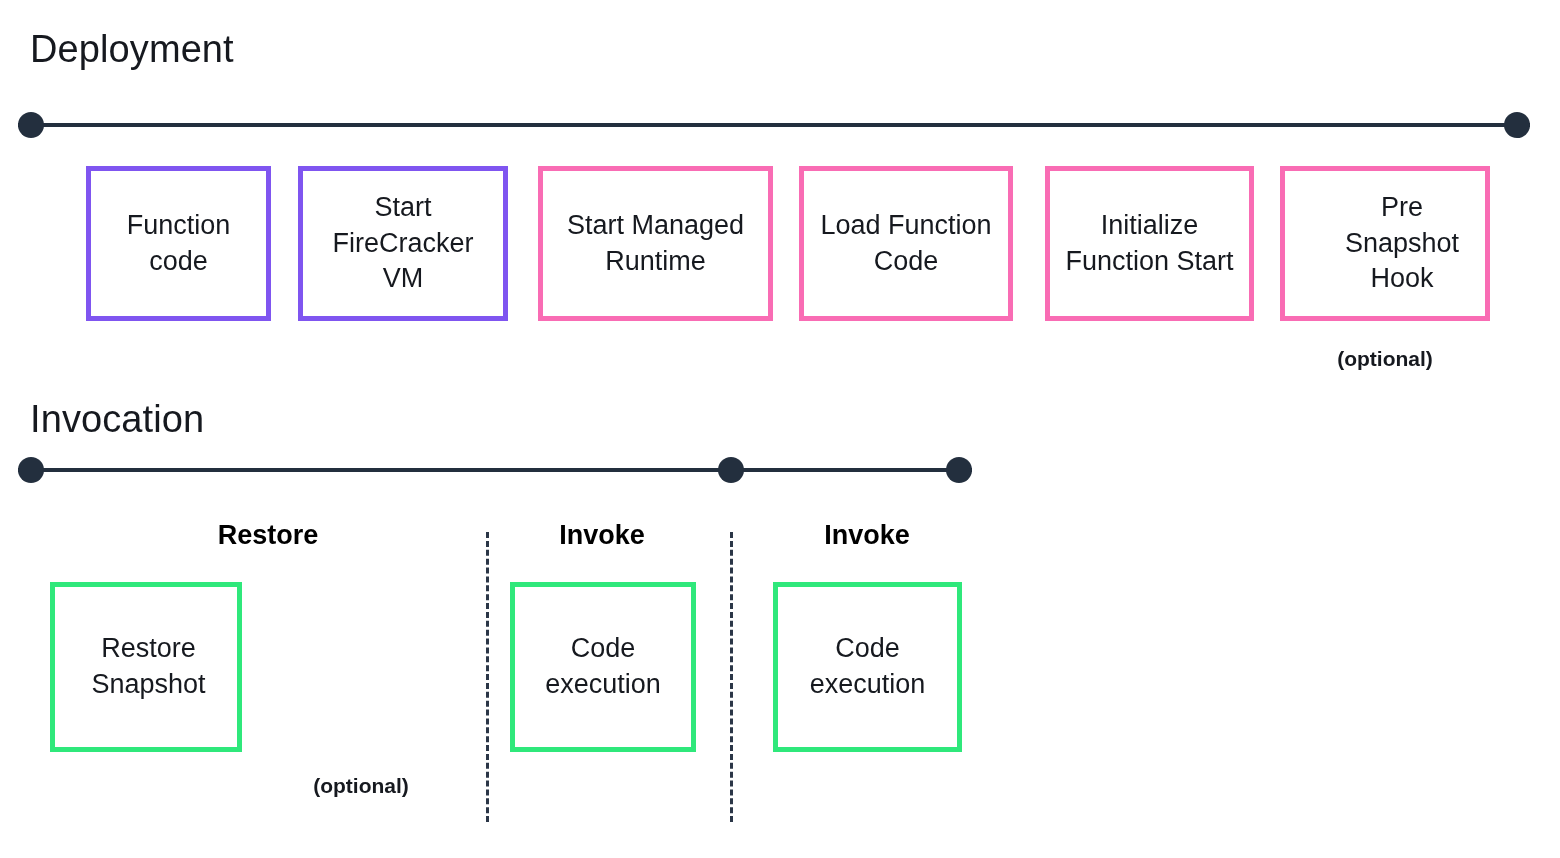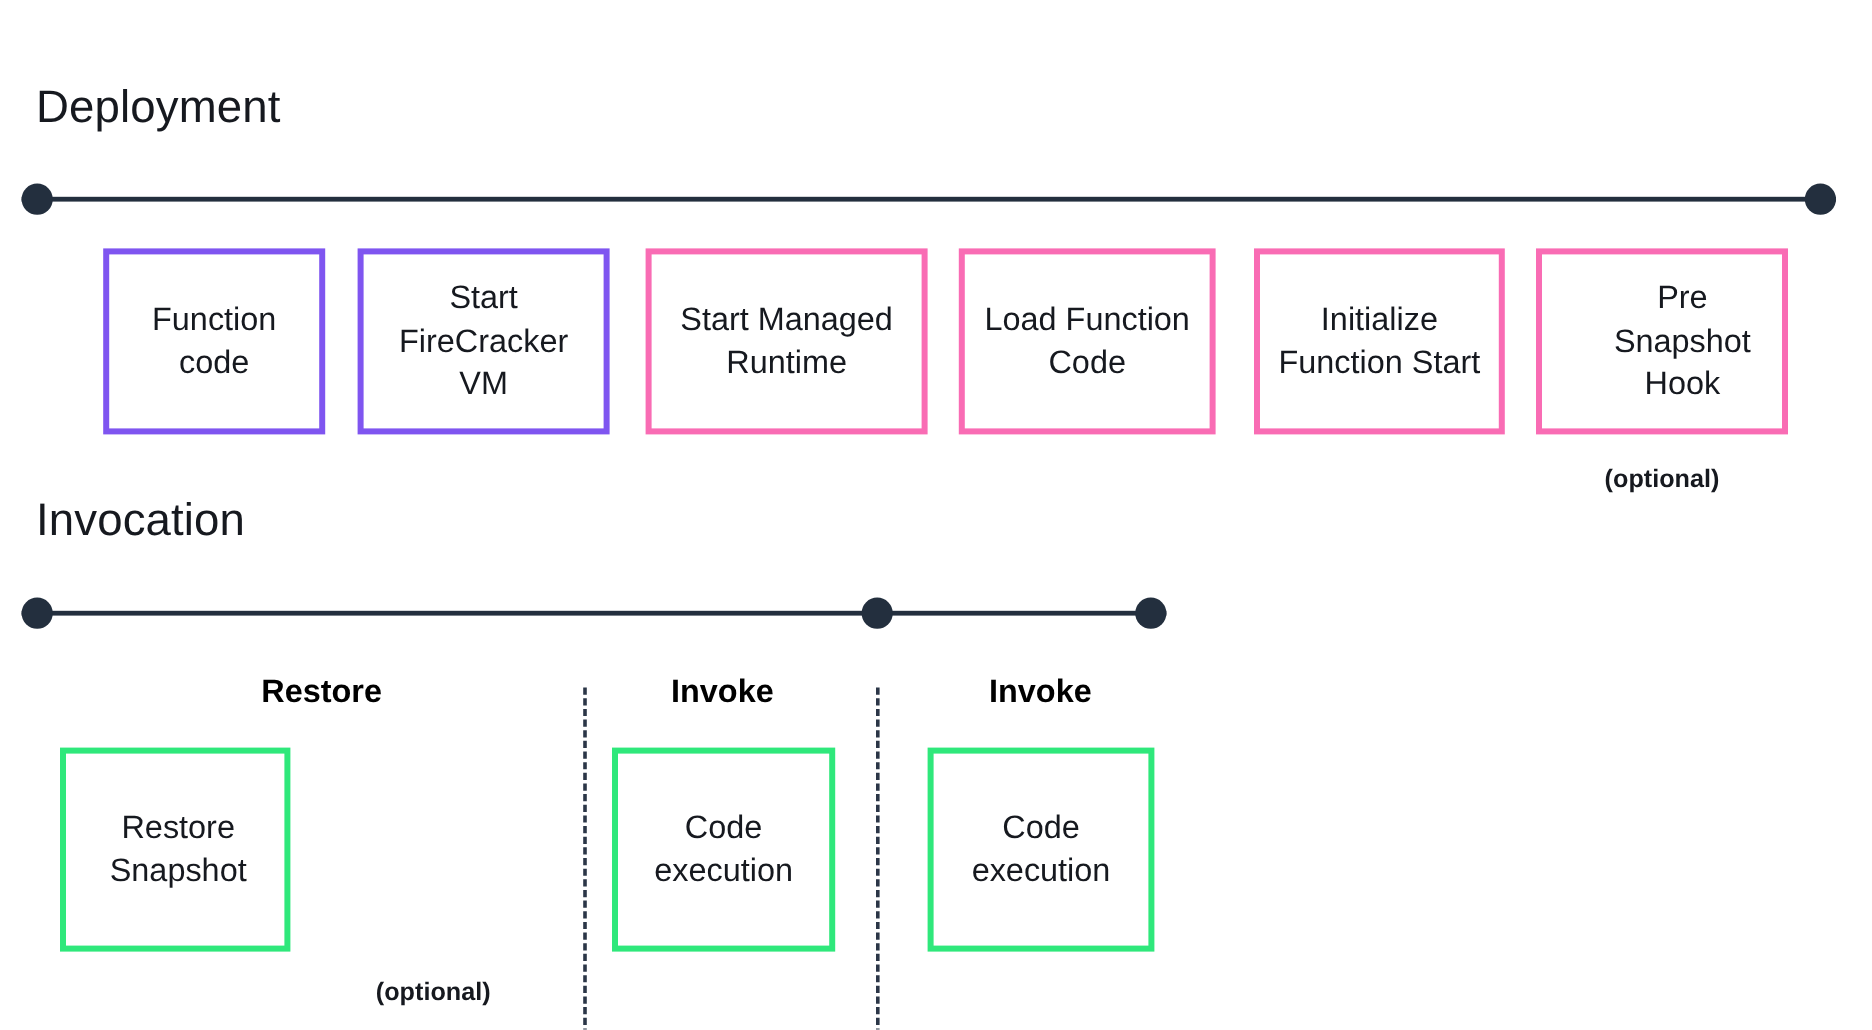--- a/index.html
+++ b/index.html
@@ -13,35 +13,34 @@
     position: relative;
     overflow: hidden;
     font-family: "Liberation Sans", "DejaVu Sans", sans-serif;
     color: #111111;
   }
   .canvas {
     position: absolute;
     left: 0; top: 0;
     width: 1560px;
     height: 734px;
-    margin-top: 41px;
   }
 
   
   .section-title {
     position: absolute;
     font-size: 38px;
     font-weight: 400;
     color: #16191f;
     letter-spacing: 0.1px;
     white-space: nowrap;
     line-height: 1;
   }
   #deployment-title { left: 30px; top: 30px; }
-  #invocation-title { left: 30px; top: 374px; }
+  #invocation-title { left: 30px; top: 400px; }
 
   
   .timeline {
     position: absolute;
     height: 26px;
   }
   .timeline .rail {
     position: absolute;
     left: 0;
     top: 11px;

